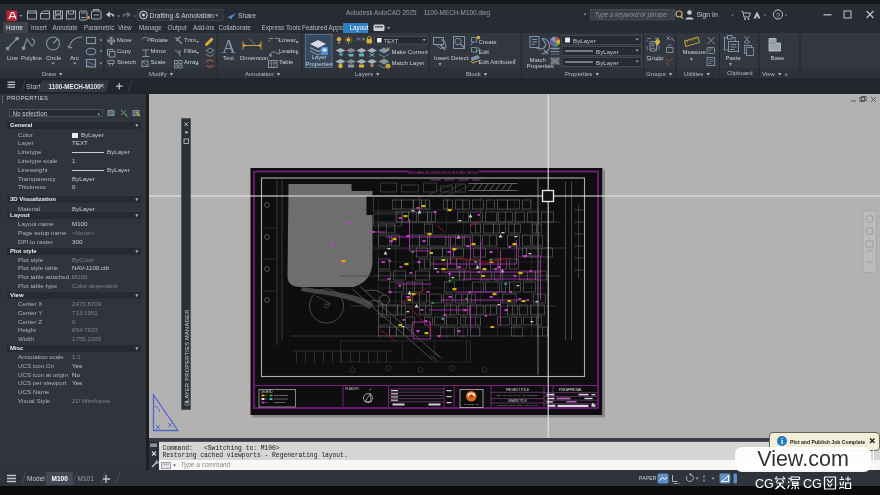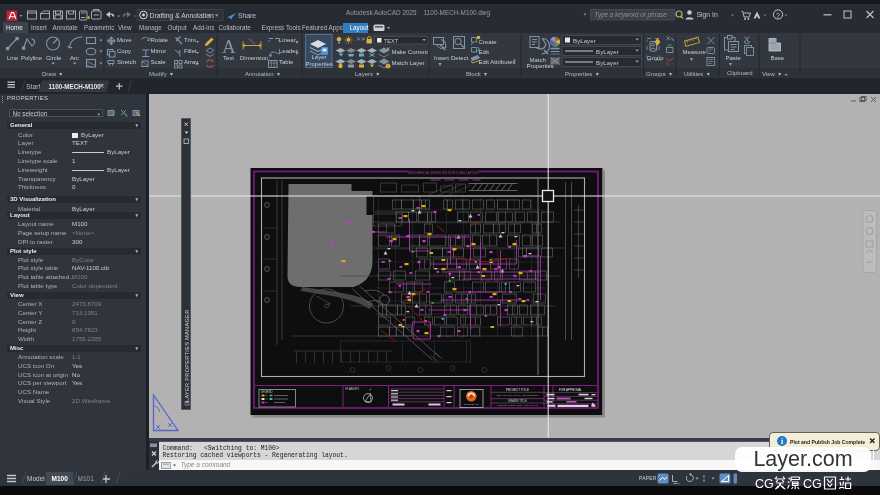--- a/index.html
+++ b/index.html
@@ -1115,21 +1115,21 @@
 
   <div class="abs" id="toast">
     <svg class="abs" style="left:0;top:0" width="108" height="17" viewBox="0 0 108 17">
       <circle cx="12" cy="8" r="5" fill="#1f7ac1"></circle>
       <text x="12" y="11" font-size="8" font-weight="bold" fill="#fff" text-anchor="middle" font-family="Liberation Serif">i</text>
       <text x="20" y="10.5" font-size="5.1" font-weight="bold" fill="#1c1c1c" font-family="Liberation Sans">Plot and Publish Job Complete</text>
       <path d="M100 5.5 l4.5 4.5 m0-4.5 l-4.5 4.5" stroke="#1c1c1c" stroke-width="1.3"></path>
     </svg>
   </div>
 
-  <div class="abs" id="wmbox">Layer.com</div>
+  <div class="abs" id="wmbox">View.com</div>
   <div class="abs" style="left:872.5px;top:449px;width:1.5px;height:21px;background:#fff;"></div>
   <svg class="abs" style="left:755px;top:474.5px" width="102" height="16" viewBox="0 0 102 16">
     <text x="0" y="12.5" font-size="12.5" fill="#fff" font-family="Liberation Sans">CG</text>
     <g stroke="#fff" stroke-width="1.2" fill="none">
 
       <g transform="translate(19,1.5)">
         <path d="M1.5 2.5 h9 M3 0 l-2 2.5 M9 0 l2 2.5 M2 5.5 l1.8-1.8 M10 5.5 l-1.8-1.8 M2.5 6.5 h7 M6 6.5 c0 2.8-1.8 5-5 6 M6 6.5 c0.5 2.8 2.3 5 5.5 6 M4.2 9.5 l-2.3 2.8 M7.8 9.5 l2.8 3"></path>
       </g>
 
       <g transform="translate(32.5,1.5)">

